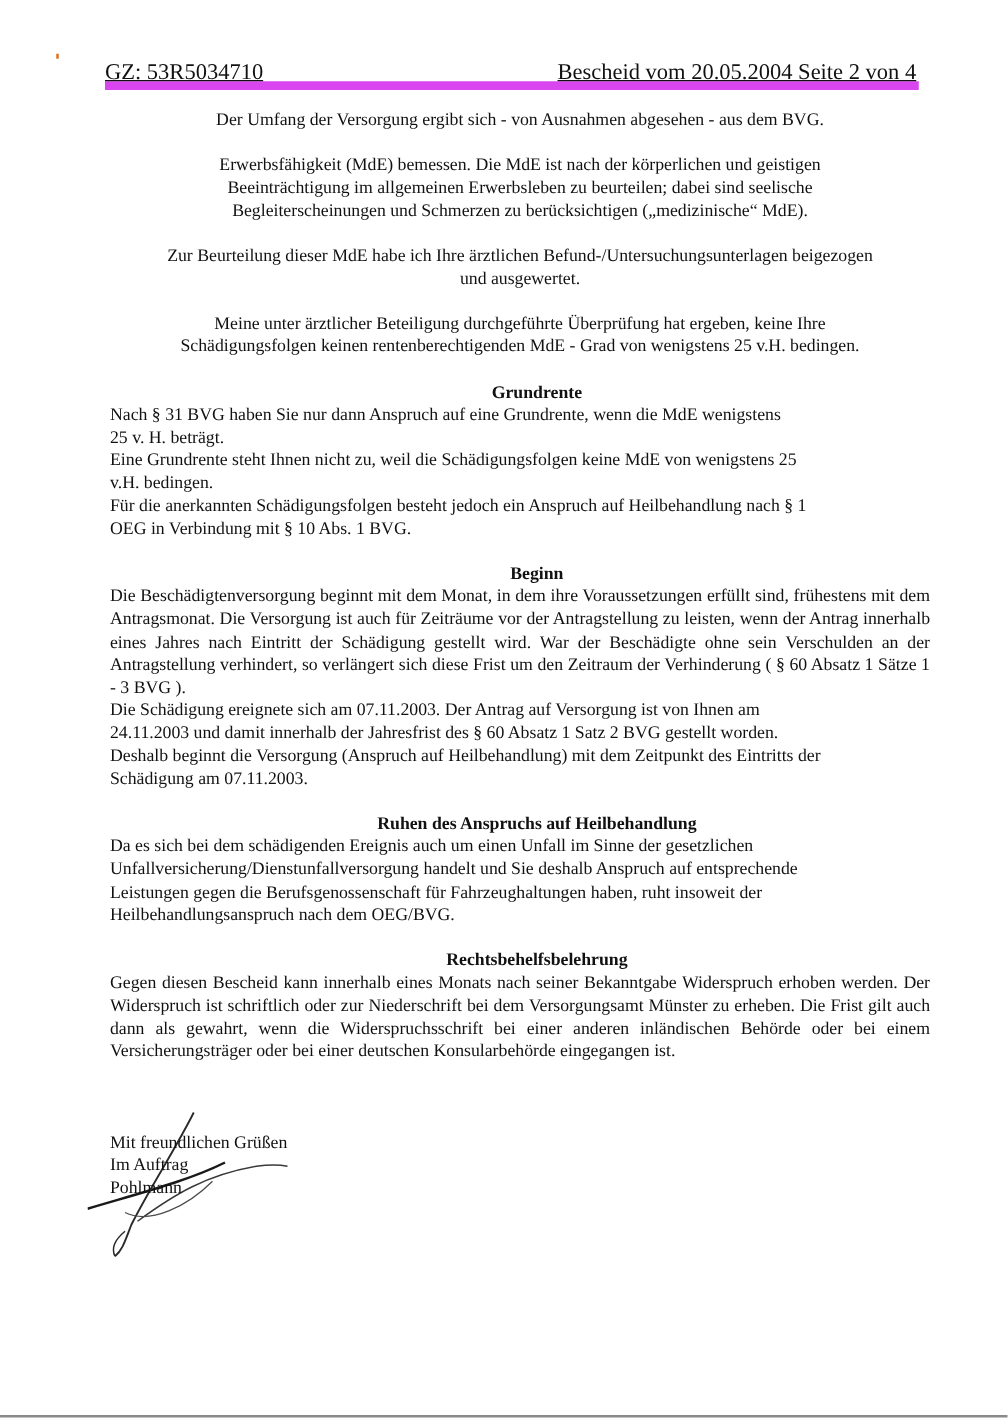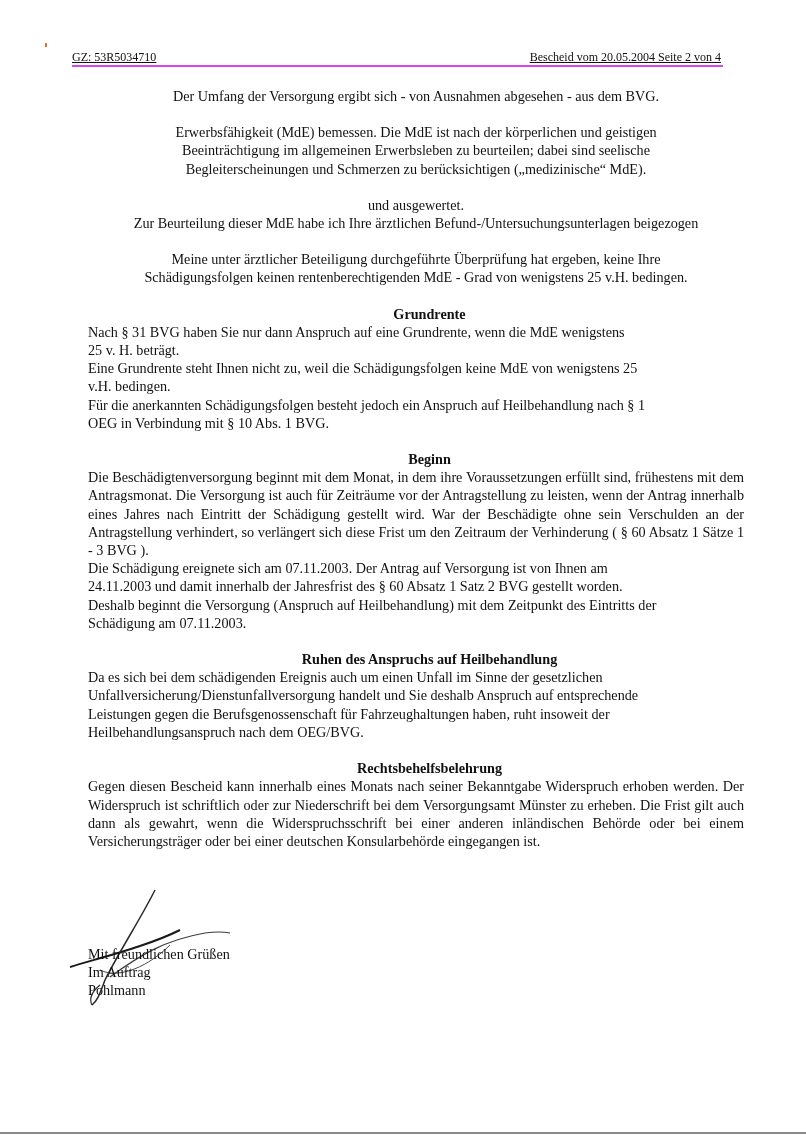--- a/index.html
+++ b/index.html
@@ -4,36 +4,36 @@
   <style>
     html, body { margin: 0; padding: 0; background: #ffffff; }
     body {
       width: 806px; height: 1139px; position: relative; overflow: hidden;
       font-family: "Liberation Serif", "DejaVu Serif", serif;
       color: #111111;
     }
     .page { position: absolute; left: 0; top: 0; width: 806px; height: 1139px; }
     .speck { position: absolute; left: 45px; top: 43px; width: 2px; height: 4px; background: #e07020; }
     .header {
-      position: absolute; left: 72px; top: 49px; width: 651px;
-      border-bottom: 2px solid #d946ef; height: 16px;
-      font-size: 12px; line-height: 16px;
+      position: absolute; left: 84px; top: 49px; width: 651px;
+      border-bottom: 7px solid #d946ef; height: 16px;
+      font-size: 18px; line-height: 16px;
     }
     .header .left { position: absolute; left: 0; top: 0; text-decoration: underline; }
     .header .right { position: absolute; right: 2px; top: 0; text-decoration: underline; }
     .body {
       position: absolute; left: 88px; top: 87px; width: 656px;
       font-size: 14.2px; line-height: 18.2px;
     }
     p { margin: 0; text-align: center; }
     .block { margin-bottom: 18px; }
     .heading { font-weight: bold; margin-left: 27px; }
     .justify { text-align: justify; }
     .line { display: block; white-space: nowrap; }
-    .sig { position: absolute; left: 88px; top: 945px; font-size: 14.2px; line-height: 18.2px; }
+    .sig { position: absolute; left: 88px; top: 905px; font-size: 14.2px; line-height: 18.2px; }
     .sig .name { display: block; }
     .signature-svg { position: absolute; left: 70px; top: 885px; }
     .footer-rule { position: absolute; left: 0; top: 1132px; width: 806px; height: 2px; background: #8a8a8a; }
   </style>
 </head>
 <body>
 
 <div class="page">
   <div class="speck"></div>
 
@@ -45,22 +45,22 @@
   <div class="body">
     <p class="block">Der Umfang der Versorgung ergibt sich - von Ausnahmen abgesehen - aus dem BVG.</p>
 
     <p class="block">
       <span class="line">Erwerbsfähigkeit (MdE) bemessen. Die MdE ist nach der körperlichen und geistigen</span>
       <span class="line">Beeinträchtigung im allgemeinen Erwerbsleben zu beurteilen; dabei sind seelische</span>
       <span class="line">Begleiterscheinungen und Schmerzen zu berücksichtigen („medizinische“ MdE).</span>
     </p>
 
     <p class="block">
+      <span class="line">Zur Beurteilung dieser MdE habe ich Ihre ärztlichen Befund-/Untersuchungsunterlagen beigezogen</span>
       <span class="line">und ausgewertet.</span>
-      <span class="line">Zur Beurteilung dieser MdE habe ich Ihre ärztlichen Befund-/Untersuchungsunterlagen beigezogen</span>
     </p>
 
     <p class="block">
       <span class="line">Meine unter ärztlicher Beteiligung durchgeführte Überprüfung hat ergeben, keine Ihre</span>
       <span class="line">Schädigungsfolgen keinen rentenberechtigenden MdE - Grad von wenigstens 25 v.H. bedingen.</span>
     </p>
 
     <div class="block">
       <p class="heading">Grundrente</p>
       <span class="line">Nach § 31 BVG haben Sie nur dann Anspruch auf eine Grundrente, wenn die MdE wenigstens</span>

